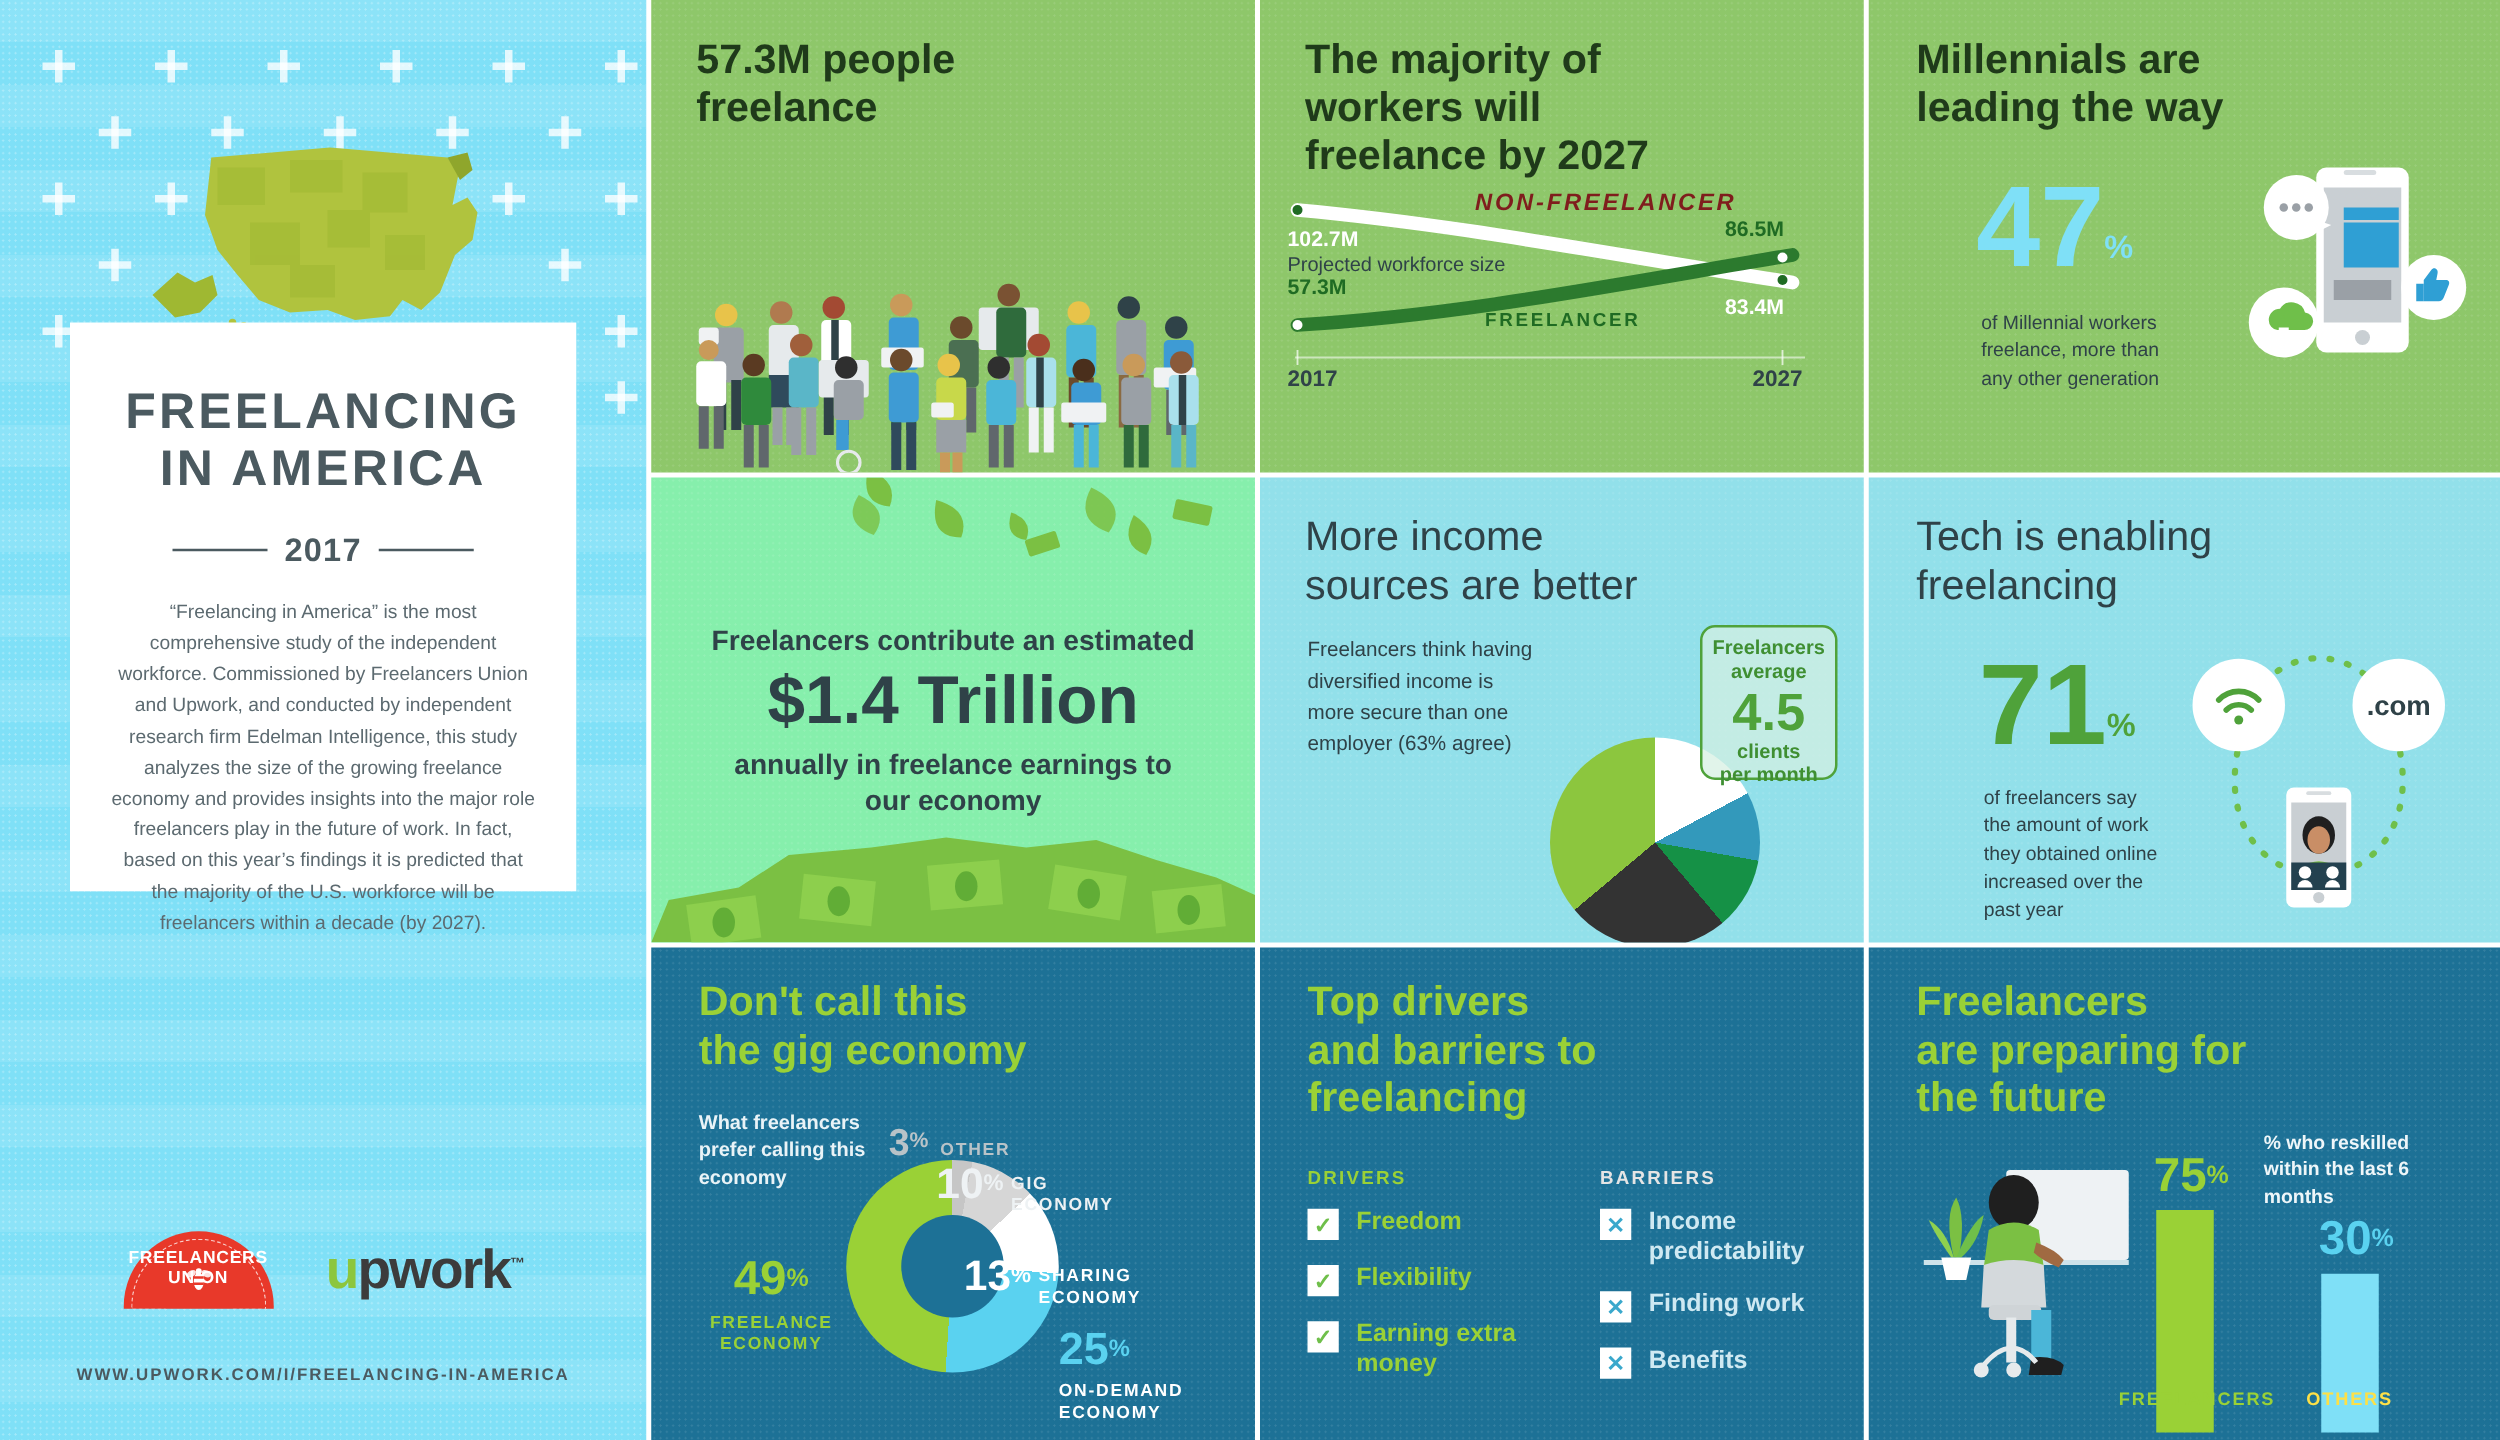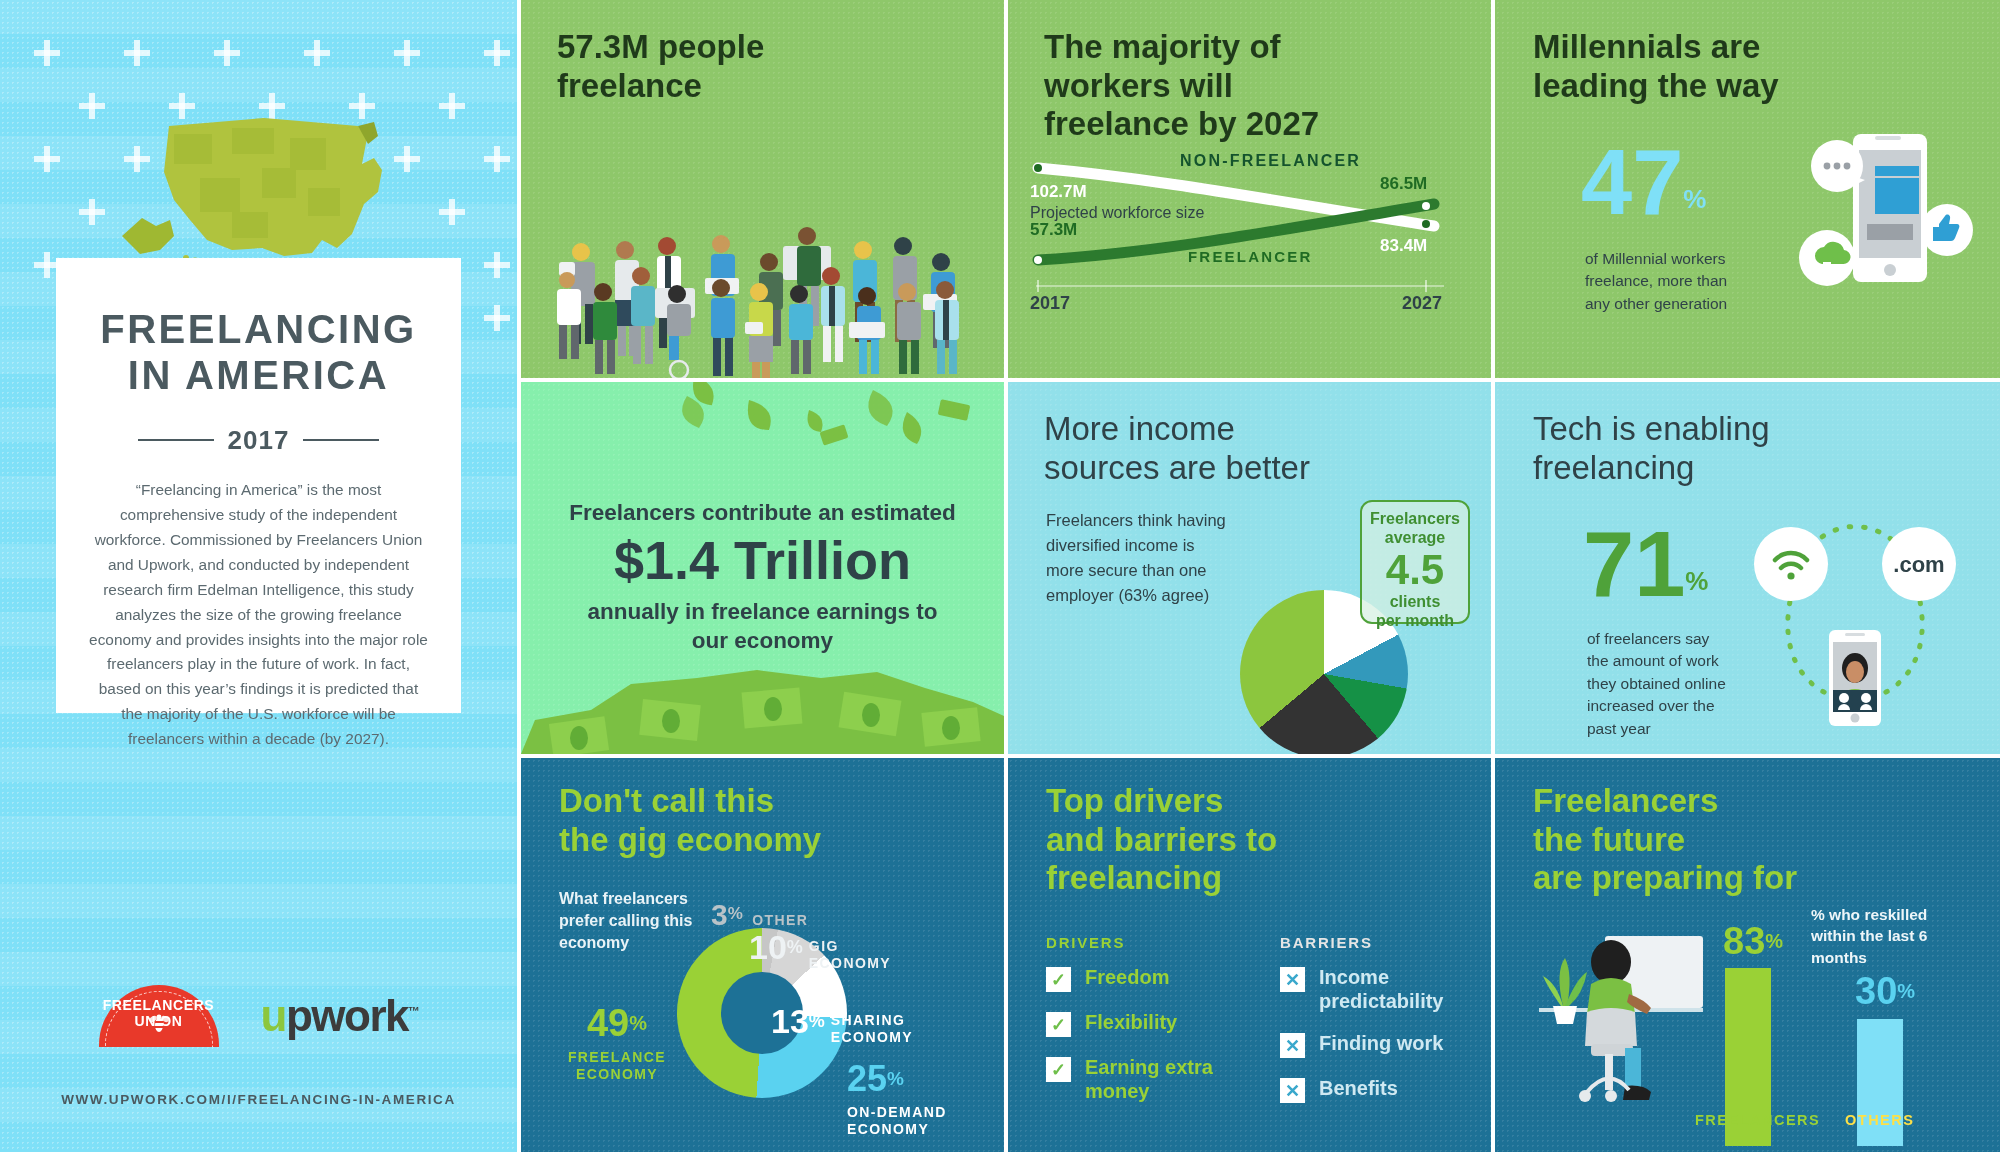--- a/index.html
+++ b/index.html
@@ -111,21 +111,21 @@
   .h-dark   { font-size:33px; font-weight:bold; line-height:1.17; color:#1f3a1a; }
   .h-slate  { font-size:33px; font-weight:normal; line-height:1.17; color:#2f4248; }
   .h-lime   { font-size:33px; font-weight:bold; line-height:1.17; color:#9ad136; }
 
   
   .crowd { position:absolute; left:30px; bottom:0px; width:420px; height:160px; }
 
   
   .linechart { position:absolute; left:22px; top:160px; width:420px; height:145px; }
   .lc-label { position:absolute; font-weight:bold; }
-  .lbl-nonfree { font-size:16px; letter-spacing:2.2px; color:#14532d; }
+  .lbl-nonfree { font-size:19px; letter-spacing:2.2px; color:#7f1d1d;font-style:italic; }
   .lbl-free { font-size:15px; letter-spacing:2.2px; color:#1f6b23; }
   .lbl-102  { font-size:17px; color:#ffffff; }
   .lbl-573  { font-size:17px; color:#1f6b23; }
   .lbl-865  { font-size:17px; color:#1f6b23; }
   .lbl-834  { font-size:17px; color:#ffffff; }
   .lbl-proj { font-size:16px; font-weight:normal; color:#2f4248; }
   .lbl-year { font-size:18px; font-weight:bold; color:#2f4248; }
 
   
   .bignum { font-weight:bold; line-height:0.92; }
@@ -706,22 +706,22 @@
         <span class="box" style="color:#3aa8cc;">✕</span>
         <span class="tx" style="color:#cfe9f2;">Benefits</span>
       </div>
     </div>
   </div>
 
   <div class="panel d3" style="left:1495px;top:758px;width:505px;height:394px;">
     <div class="tex"></div>
     <div class="h-lime" style="position:absolute;left:38px;top:24px;">
       <div>Freelancers</div>
+      <div>are preparing for</div>
       <div>the future</div>
-      <div>are preparing for</div>
     </div>
 
     <svg style="position:absolute;left:34px;top:166px;width:180px;height:192px;" viewBox="0 0 180 192">
       <rect x="76" y="12" width="98" height="72" rx="3" fill="#eef2f4"></rect>
       <rect x="10" y="84" width="164" height="4" fill="#cfe3ea"></rect>
       <g>
         <path d="M34 82 q-8 -34 2 -48 q8 16 2 48 z" fill="#7bc043"></path>
         <path d="M36 82 q12 -28 22 -34 q-4 22 -18 34 z" fill="#6fbf4a"></path>
         <path d="M32 82 q-14 -20 -18 -30 q14 8 20 30 z" fill="#8fd14f"></path>
         <path d="M24 82 h24 l-4 18 h-16 z" fill="#ffffff"></path>
@@ -739,21 +739,21 @@
         <circle cx="82" cy="172" r="6" fill="#e6eaec"></circle>
     </svg>
 
     <div style="position:absolute;left:316px;top:146px;width:170px;font-size:15.5px;font-weight:bold;line-height:1.38;color:#eef6f9;">
       <div>% who reskilled</div>
       <div>within the last 6</div>
       <div>months</div>
     </div>
 
     <div style="position:absolute;left:228px;top:162px;">
-      <span style="font-size:38px;font-weight:bold;color:#9ad136;">83</span><span style="font-size:20px;font-weight:bold;color:#9ad136;vertical-align:super;">%</span>
+      <span style="font-size:38px;font-weight:bold;color:#9ad136;">75</span><span style="font-size:20px;font-weight:bold;color:#9ad136;vertical-align:super;">%</span>
     </div>
     <div class="bar" style="left:230px;top:210px;width:46px;height:178px;background:#9ad136;"></div>
     <div class="blab" style="left:200px;top:354px;color:#9ad136;">FREELANCERS</div>
 
     <div style="position:absolute;left:360px;top:212px;">
       <span style="font-size:38px;font-weight:bold;color:#5ad2f0;">30</span><span style="font-size:20px;font-weight:bold;color:#5ad2f0;vertical-align:super;">%</span>
     </div>
     <div class="bar" style="left:362px;top:261px;width:46px;height:127px;background:#7fe0f7;"></div>
     <div class="blab" style="left:350px;top:354px;color:#fde047;">OTHERS</div>
   </div>

